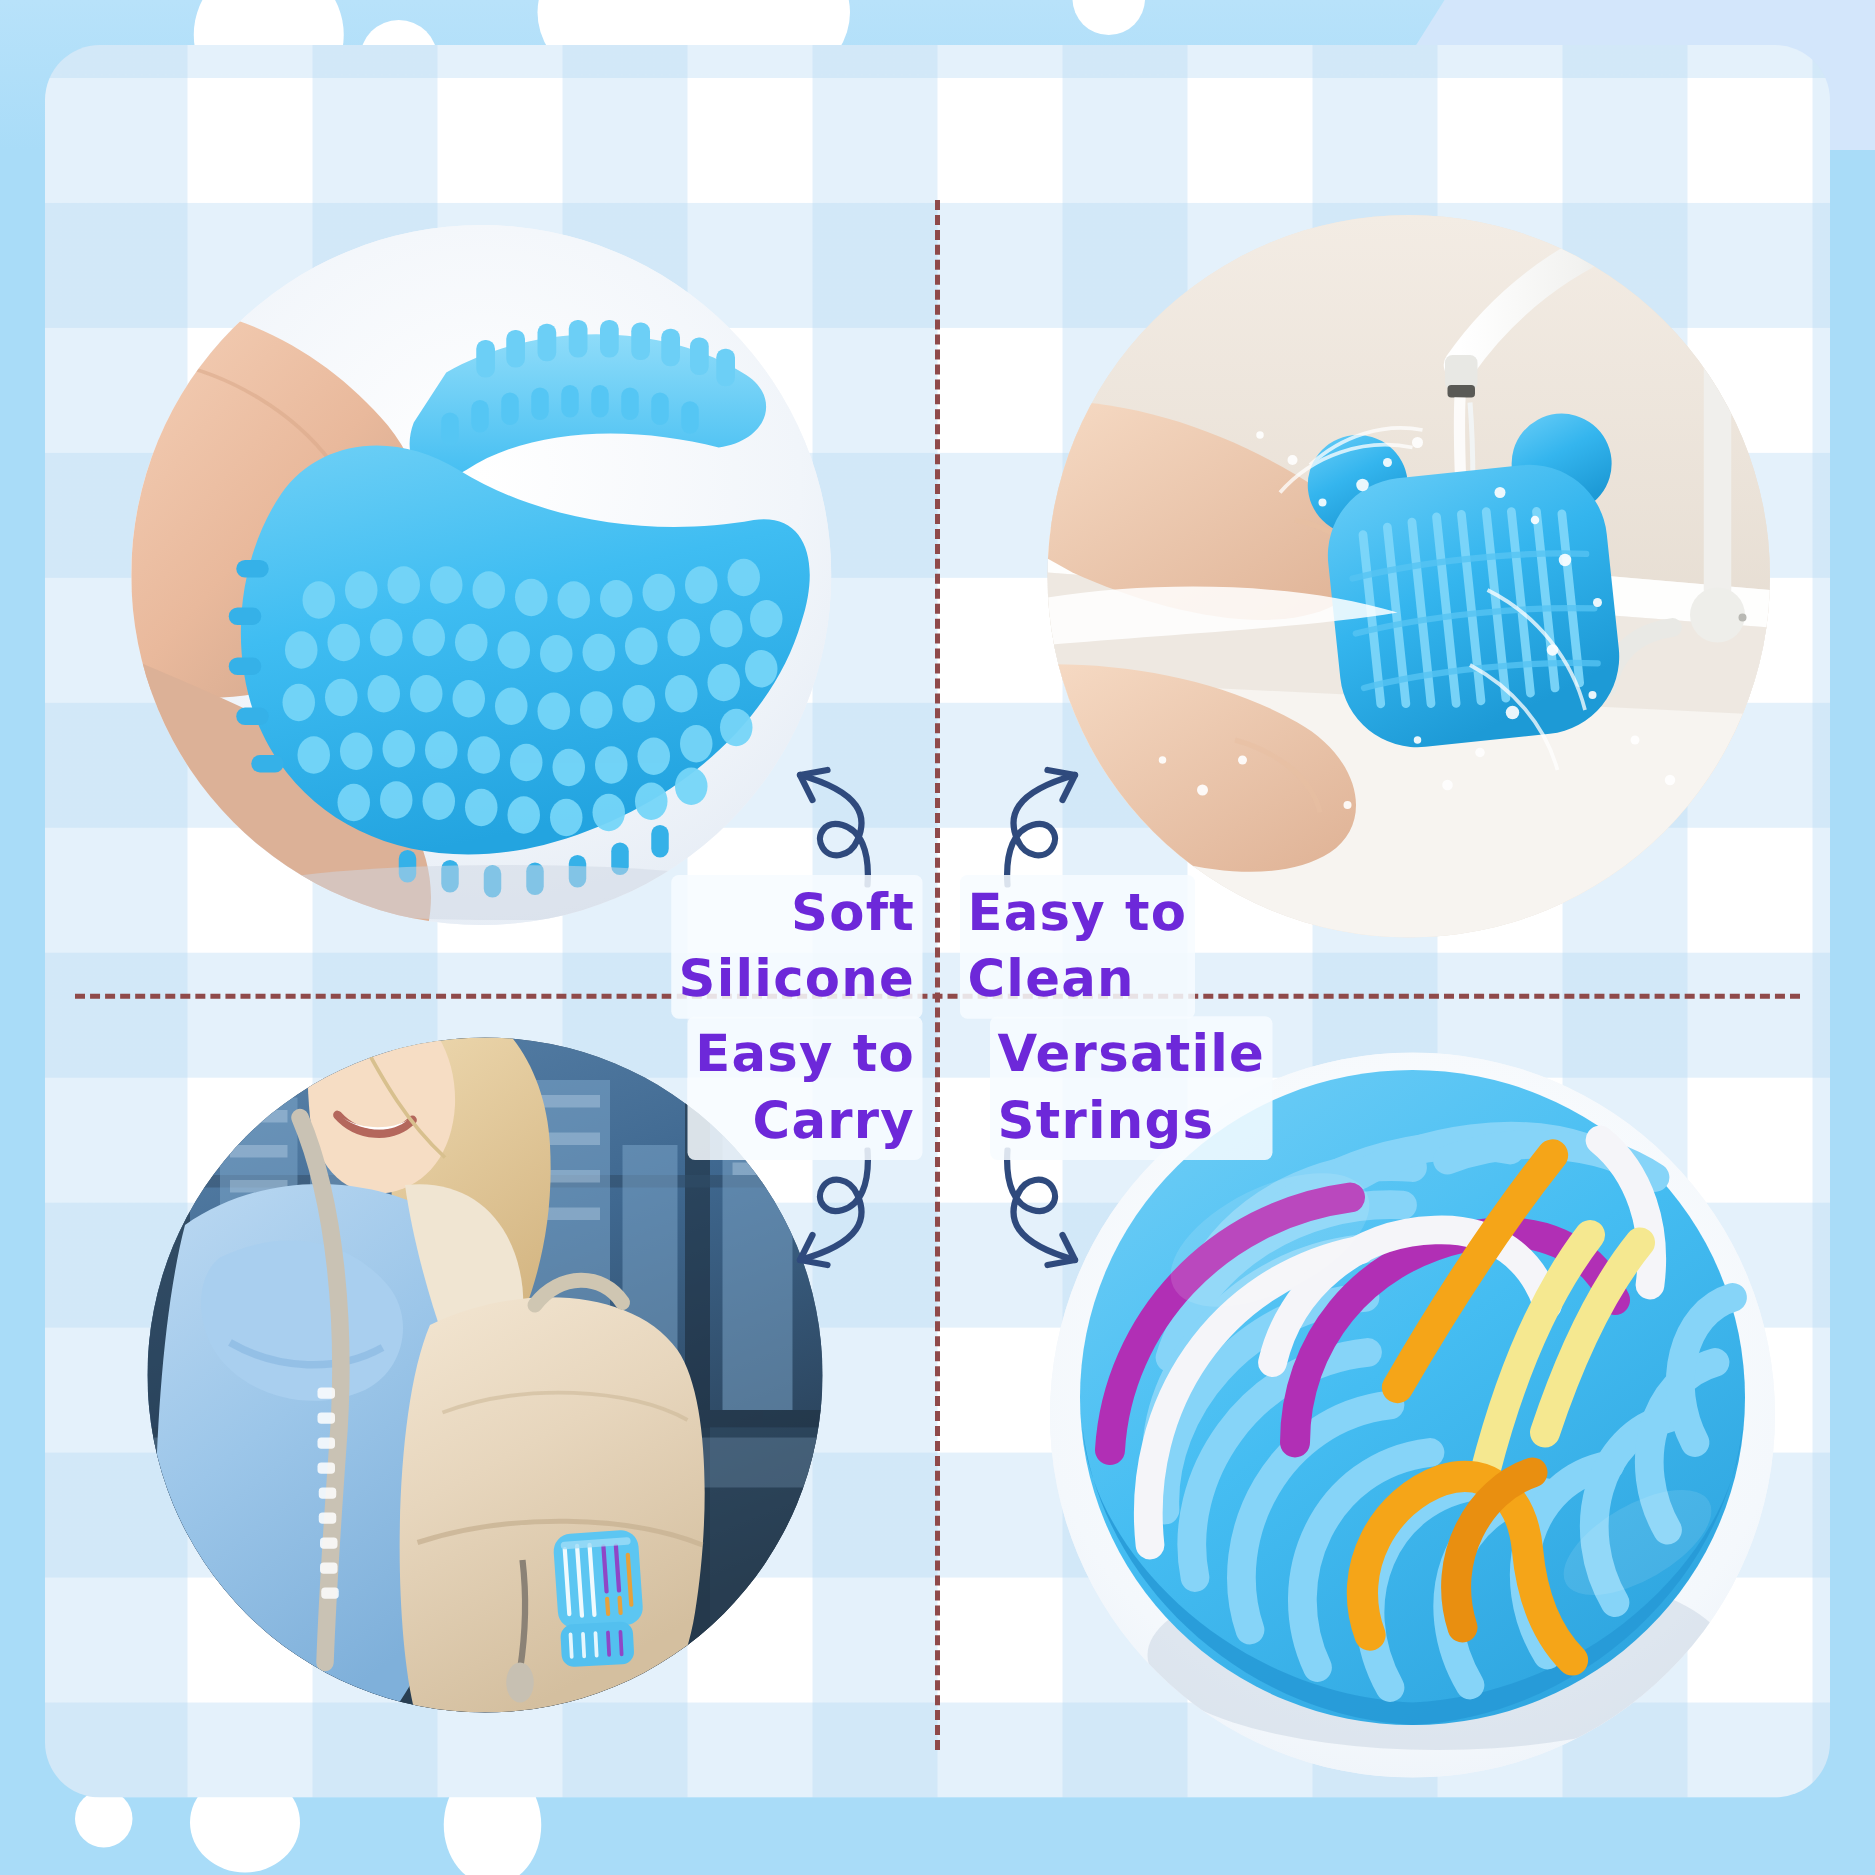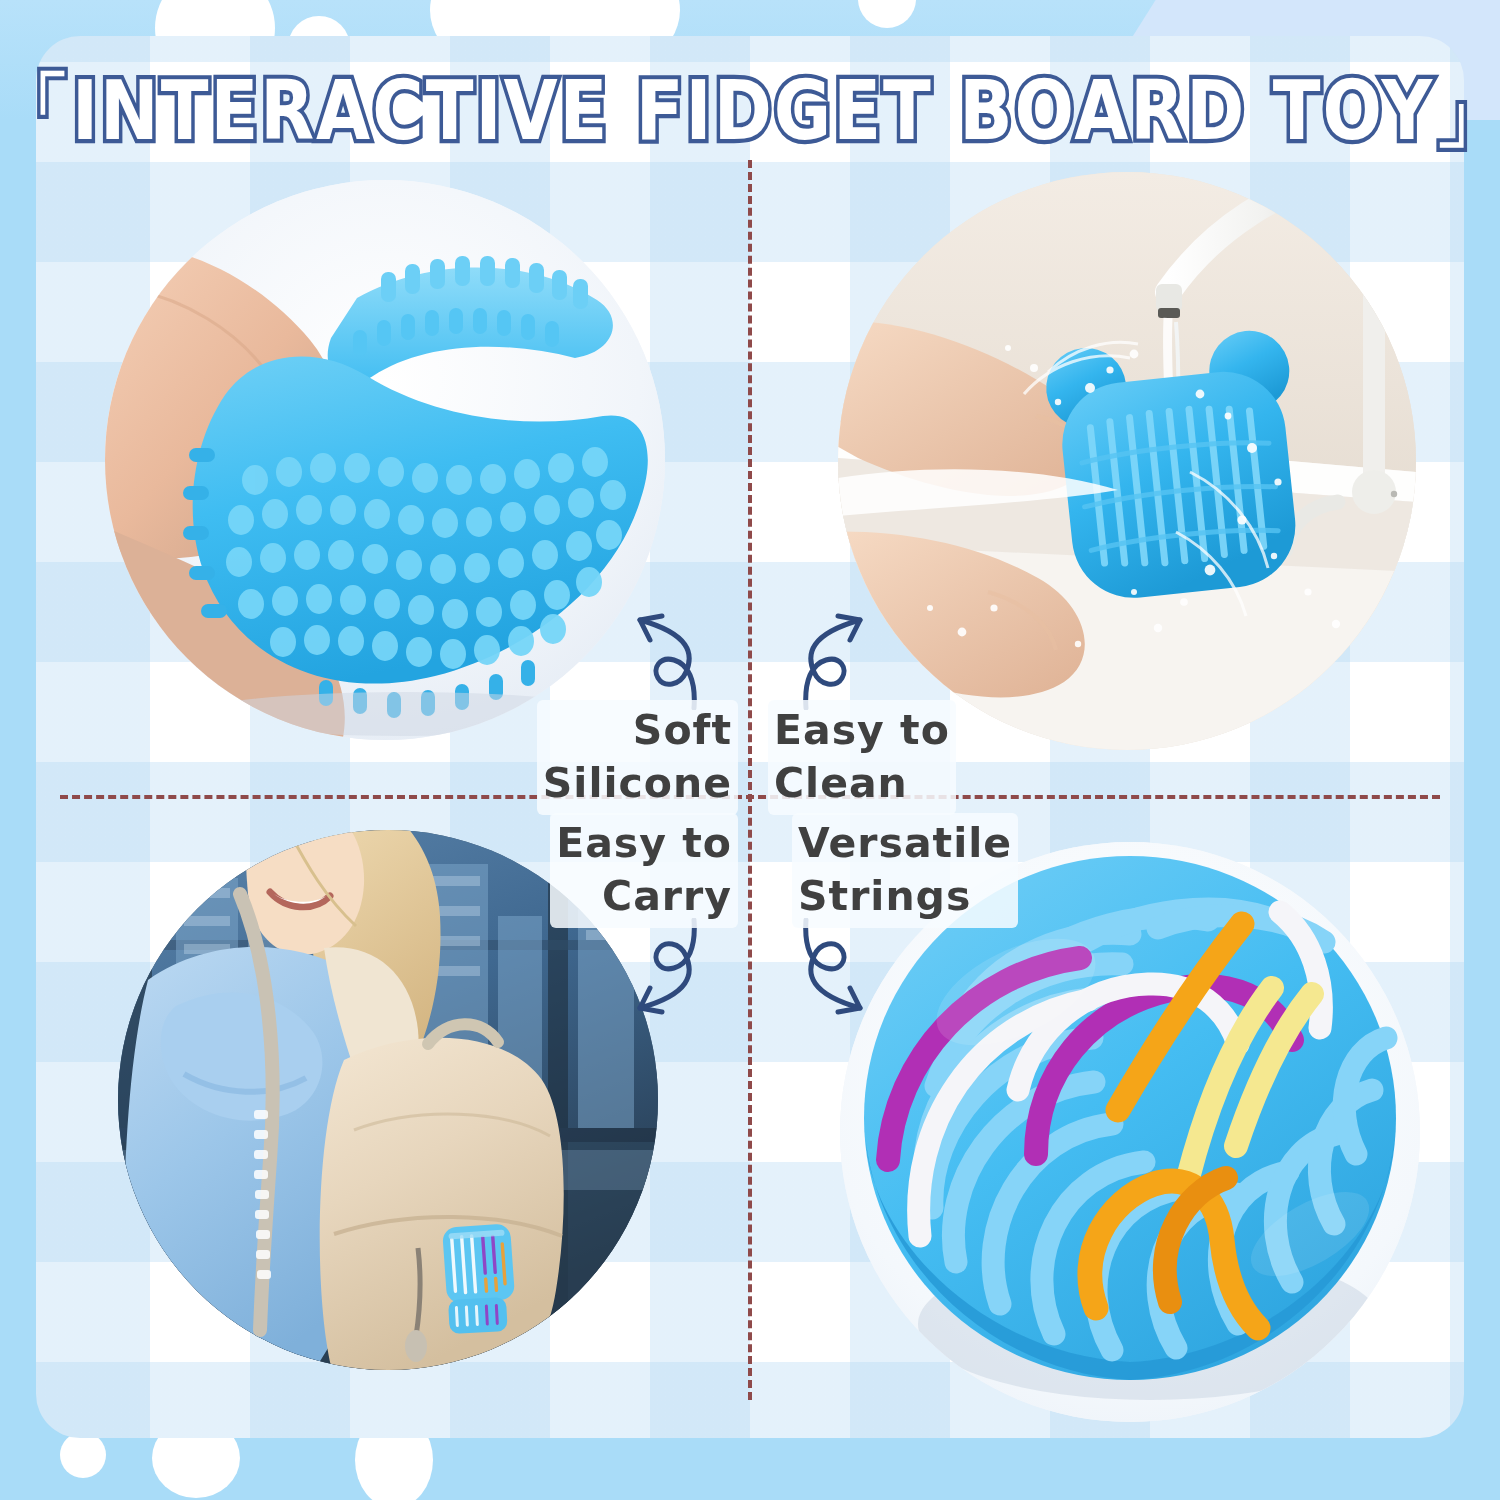--- a/index.html
+++ b/index.html
@@ -121,21 +121,21 @@
     z-index: 22;
   }
 
   
   .feature-label {
     position: absolute;
     font-family: "DejaVu Sans", sans-serif;
     font-size: 41px;
     font-weight: bold;
     line-height: 1.30;
-    color: #404040;
+    color: #6d28d9;
     letter-spacing: 1px;
     z-index: 26;
     white-space: pre-line;
     background: rgba(247,251,255,0.86);
     padding: 4px 6px;
     border-radius: 6px;
   }
   #label-soft    { right: 762px; top: 700px;  text-align: right; }
   #label-clean   { left: 768px;  top: 700px;  text-align: left;  }
   #label-carry   { right: 762px; top: 813px;  text-align: right; }
@@ -162,23 +162,20 @@
   <div class="bubble" style="left:288px; top:16px; width:62px; height:62px;"></div>
   <div class="bubble" style="left:430px; top:-70px; width:250px; height:160px; border-radius:50%;"></div>
   <div class="bubble" style="left:858px; top:-30px; width:58px; height:58px;"></div>
 
   <div class="bubble" style="left:152px; top:1418px; width:88px; height:80px;"></div>
   <div class="bubble" style="left:355px; top:1412px; width:78px; height:96px;"></div>
   <div class="bubble" style="left:60px; top:1432px; width:46px; height:46px;"></div>
 
   <div id="panel"></div>
 
-  <div id="title-wrap">
-    <span id="title">「INTERACTIVE FIDGET BOARD TOY」</span>
-  </div>
 
   <div class="photo" id="photo-soft">
     <svg viewBox="0 0 560 560" preserveAspectRatio="xMidYMid slice">
       <defs>
         <linearGradient id="skinG" x1="0" y1="0" x2="1" y2="1">
           <stop offset="0%" stop-color="#f6d3bb"></stop>
           <stop offset="55%" stop-color="#e9b99c"></stop>
           <stop offset="100%" stop-color="#caa188"></stop>
         </linearGradient>
         <linearGradient id="blueG" x1="0" y1="0" x2="0.3" y2="1">

